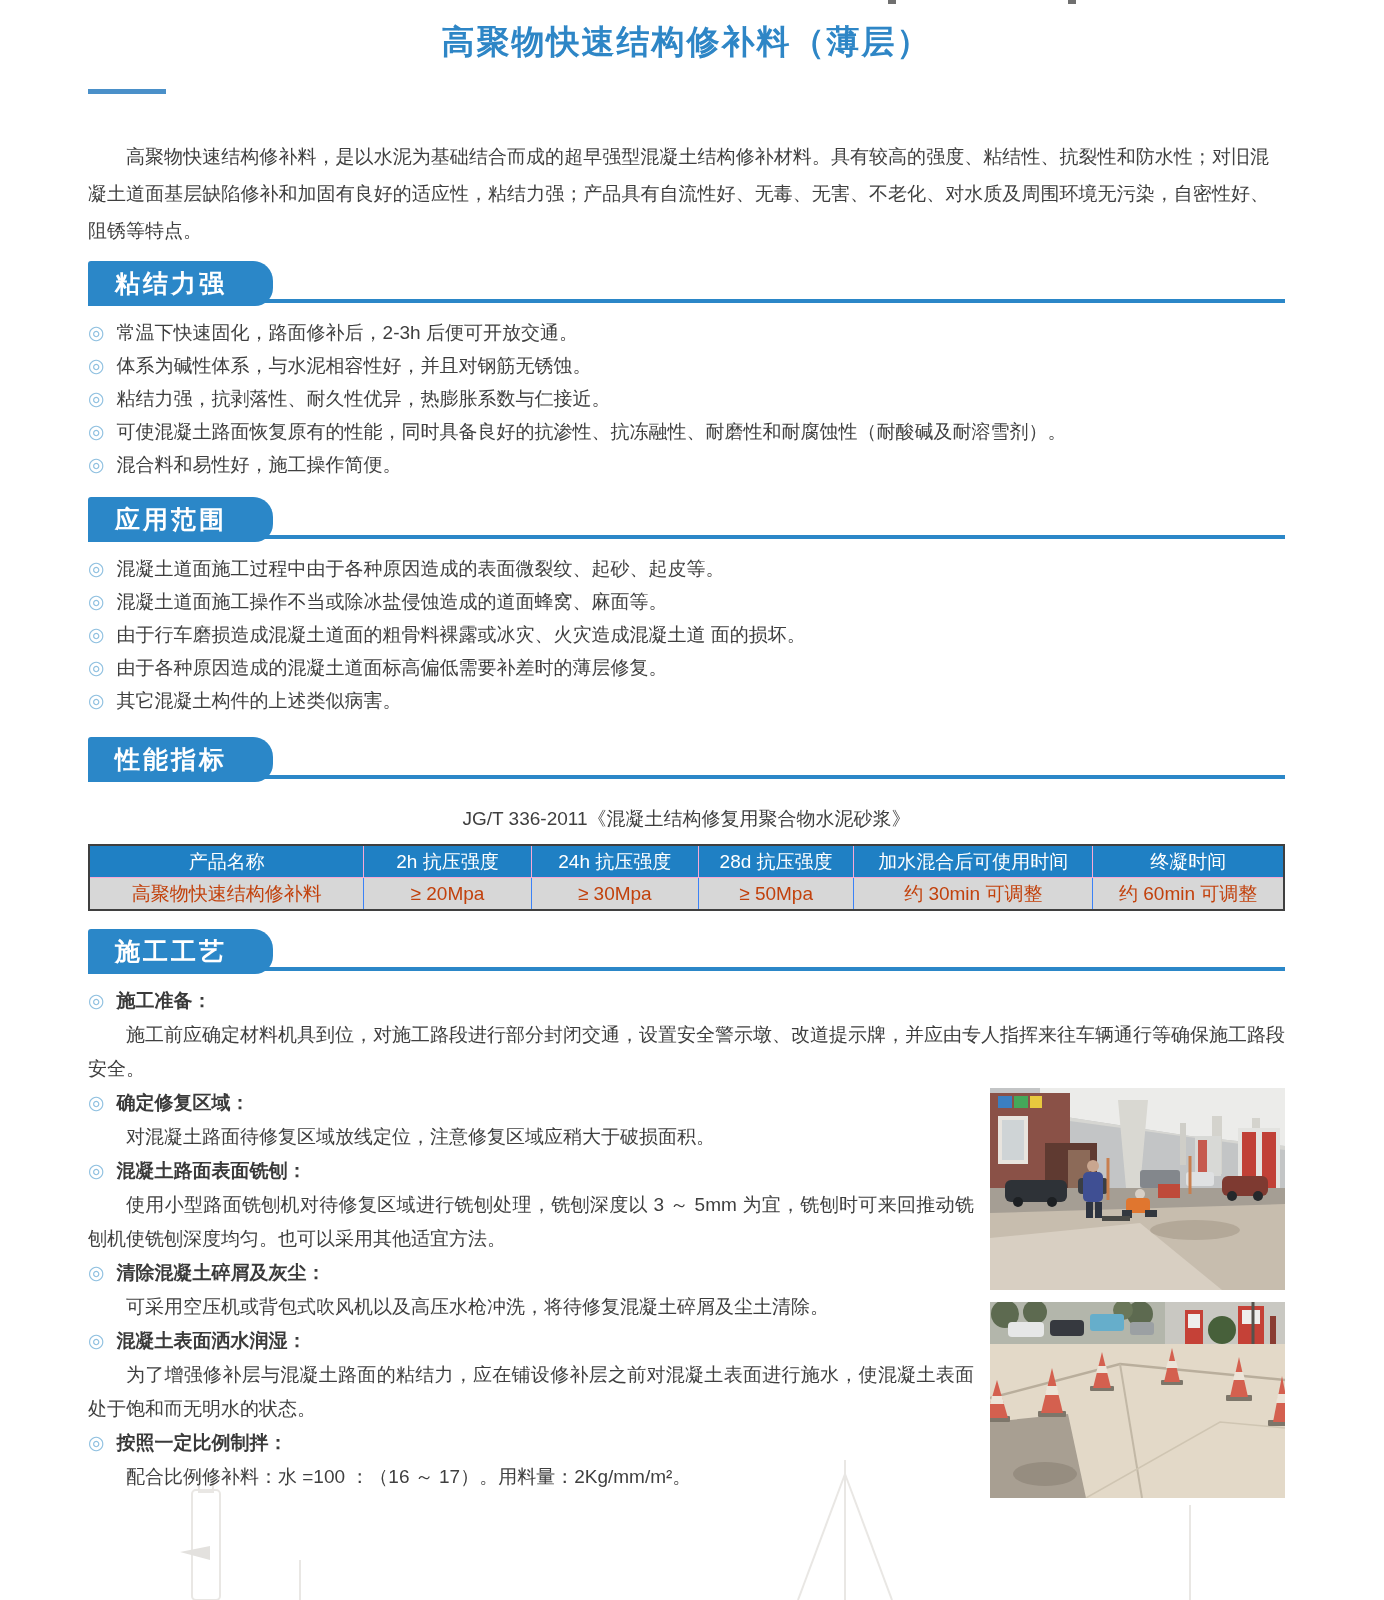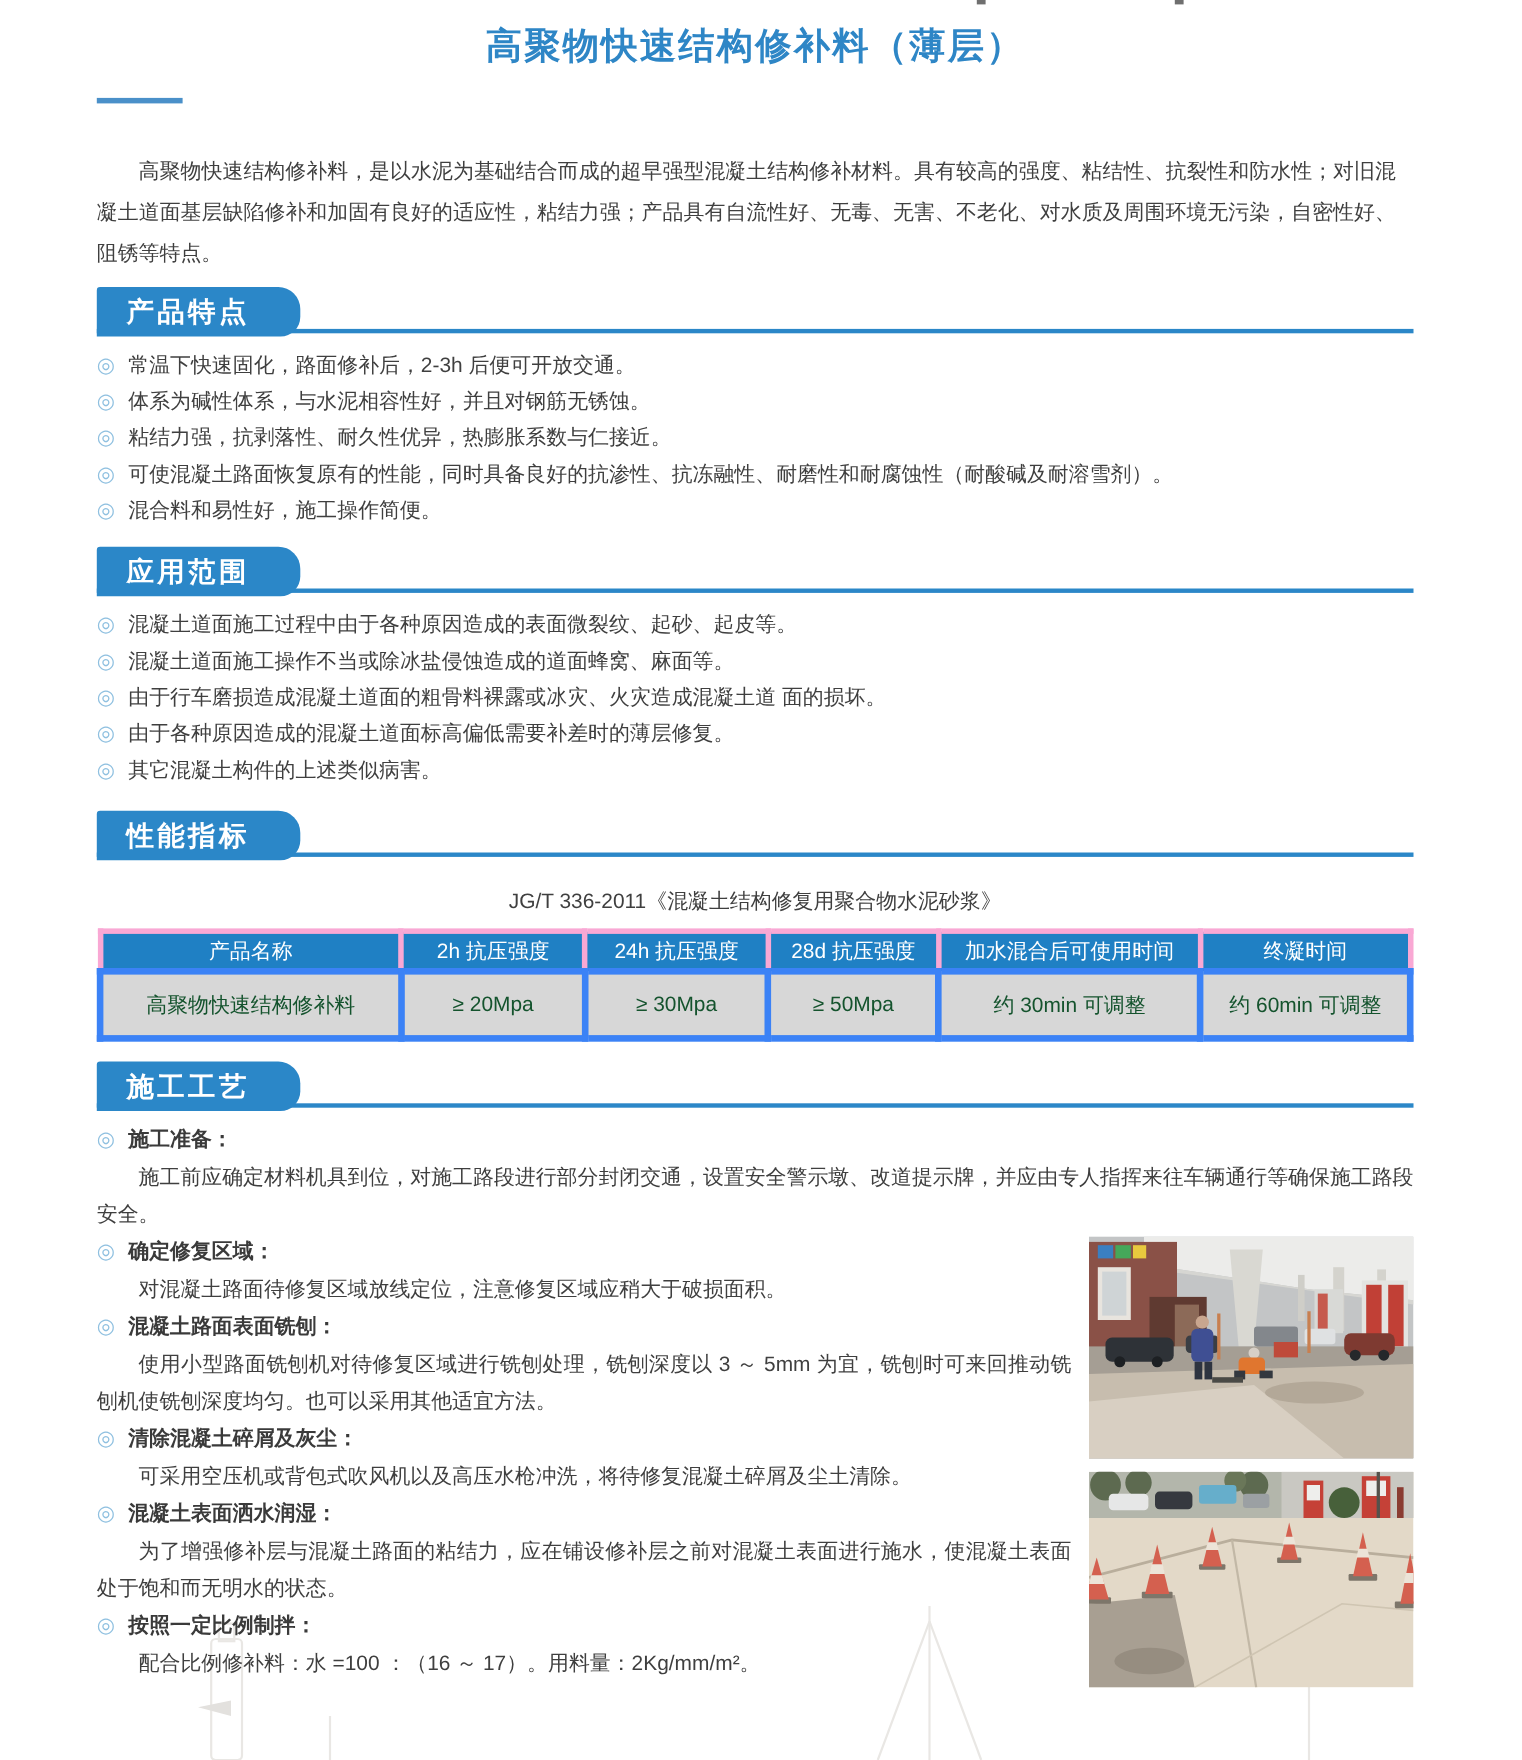--- a/index.html
+++ b/index.html
@@ -19,22 +19,22 @@
   .sec-tab{position:absolute;left:0;top:0;width:185px;height:45px;background:#2b87c8;
     border-radius:3px 20px 18px 0;color:#ffffff;font-size:25px;font-weight:bold;letter-spacing:3px;
     display:flex;align-items:center;padding-left:27px;box-sizing:border-box;}
   
   ul.bullets{list-style:none;margin:10px 0 0 0;padding:0;}
   ul.bullets li{font-size:19px;line-height:33px;}
   .bul{color:#8fc0e0;margin-right:12px;font-size:19px;}
   
   .tbl-caption{margin-top:24px;text-align:center;font-size:19px;}
   table.spec{width:100%;border-collapse:collapse;margin-top:12px;font-size:19px;border:2px solid #3f3f3f;}
-  table.spec th{background:#1f80c4;color:#ffffff;font-weight:normal;border:5px solid #f9a8d4;height:31px;padding:0 4px;text-align:center;}
-  table.spec td{background:#d7d7d7;color:#14532d;border:6px solid #3b82f6;height:31px;padding:12px 4px;text-align:center;}
+  table.spec th{background:#1f80c4;color:#ffffff;font-weight:normal;border:1px solid #f9a8d4;height:31px;padding:0 4px;text-align:center;}
+  table.spec td{background:#d7d7d7;color:#c2410c;border:1px solid #3b82f6;height:31px;padding:0 4px;text-align:center;}
   
   .process{margin-top:10px;font-size:19px;}
   .step-label{line-height:34px;font-weight:bold;color:#3a3a3a;}
   .step-text{margin:0;line-height:34px;text-indent:2em;text-align:justify;}
   .photos{float:right;width:295px;margin:2px 0 6px 16px;}
   .photo{width:295px;display:block;margin-bottom:12px;line-height:0;}
   .clear{clear:both;}
   
   .speck{position:absolute;top:0;height:4px;width:8px;background:#6f6f6f;z-index:3;}
   .watermark{position:absolute;left:0;bottom:0;z-index:1;}
@@ -62,21 +62,21 @@
 
   <h1 class="page-title">高聚物快速结构修补料（薄层）</h1>
   <div class="title-underline"></div>
 
   <p class="intro">高聚物快速结构修补料，是以水泥为基础结合而成的超早强型混凝土结构修补材料。具有较高的强度、粘结性、抗裂性和防水性；对旧混凝土道面基层缺陷修补和加固有良好的适应性，粘结力强；产品具有自流性好、无毒、无害、不老化、对水质及周围环境无污染，自密性好、阻锈等特点。</p>
 
   <section>
     <div class="sec-head" style="margin-top:12px;">
       <div class="sec-rule"></div>
       <div class="sec-tab">
-        <span>产品特点</span>
+        <span>粘结力强</span>
       </div>
     </div>
     <ul class="bullets">
       <li><span class="bul">◎</span><span>常温下快速固化，路面修补后，2-3h 后便可开放交通。</span></li>
       <li><span class="bul">◎</span><span>体系为碱性体系，与水泥相容性好，并且对钢筋无锈蚀。</span></li>
       <li><span class="bul">◎</span><span>粘结力强，抗剥落性、耐久性优异，热膨胀系数与仁接近。</span></li>
       <li><span class="bul">◎</span><span>可使混凝土路面恢复原有的性能，同时具备良好的抗渗性、抗冻融性、耐磨性和耐腐蚀性（耐酸碱及耐溶雪剂）。</span></li>
       <li><span class="bul">◎</span><span>混合料和易性好，施工操作简便。</span></li>
     </ul>
   </section>

